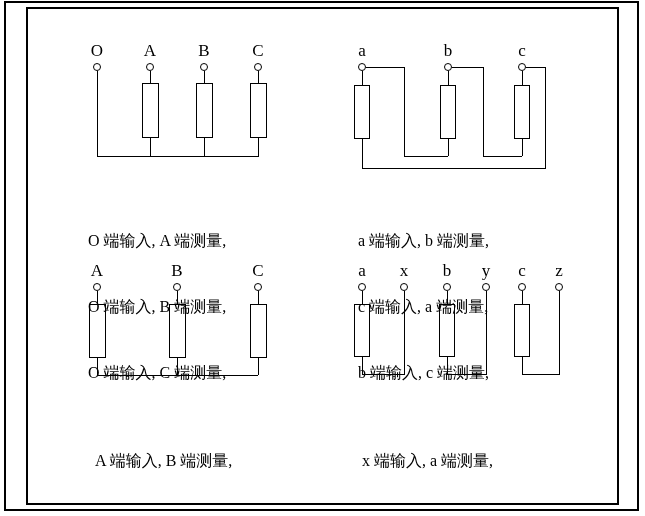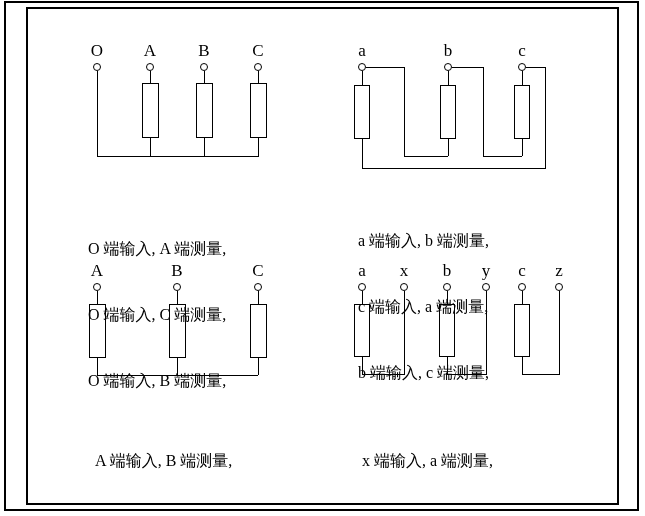--- a/index.html
+++ b/index.html
@@ -114,24 +114,24 @@
     <div class="v" style="left:447px;top:357px;height:17px;"></div>
     <div class="h" style="left:447px;top:374px;width:40px;"></div>
     <div class="v" style="left:486px;top:291px;height:83px;"></div>
     <div class="v" style="left:522px;top:291px;height:13px;"></div>
     <div class="winding" style="left:514px;top:304px;width:16px;height:53px;"></div>
     <div class="v" style="left:522px;top:357px;height:17px;"></div>
     <div class="h" style="left:522px;top:374px;width:38px;"></div>
     <div class="v" style="left:559px;top:291px;height:83px;"></div>
   </div>
 
-  <div class="notes" style="left:88px;top:194px;">
+  <div class="notes" style="left:88px;top:186px;">
     <div class="note-line">O 端输入, A 端测量,</div>
+    <div class="note-line">O 端输入, B 端测量,</div>
     <div class="note-line">O 端输入, C 端测量,</div>
-    <div class="note-line">O 端输入, B 端测量,</div>
   </div>
   <div class="notes" style="left:358px;top:186px;">
     <div class="note-line">a 端输入, b 端测量,</div>
     <div class="note-line">c 端输入, a 端测量,</div>
     <div class="note-line">b 端输入, c 端测量,</div>
   </div>
   <div class="notes" style="left:95px;top:406px;">
     <div class="note-line">A 端输入, B 端测量,</div>
     
     

